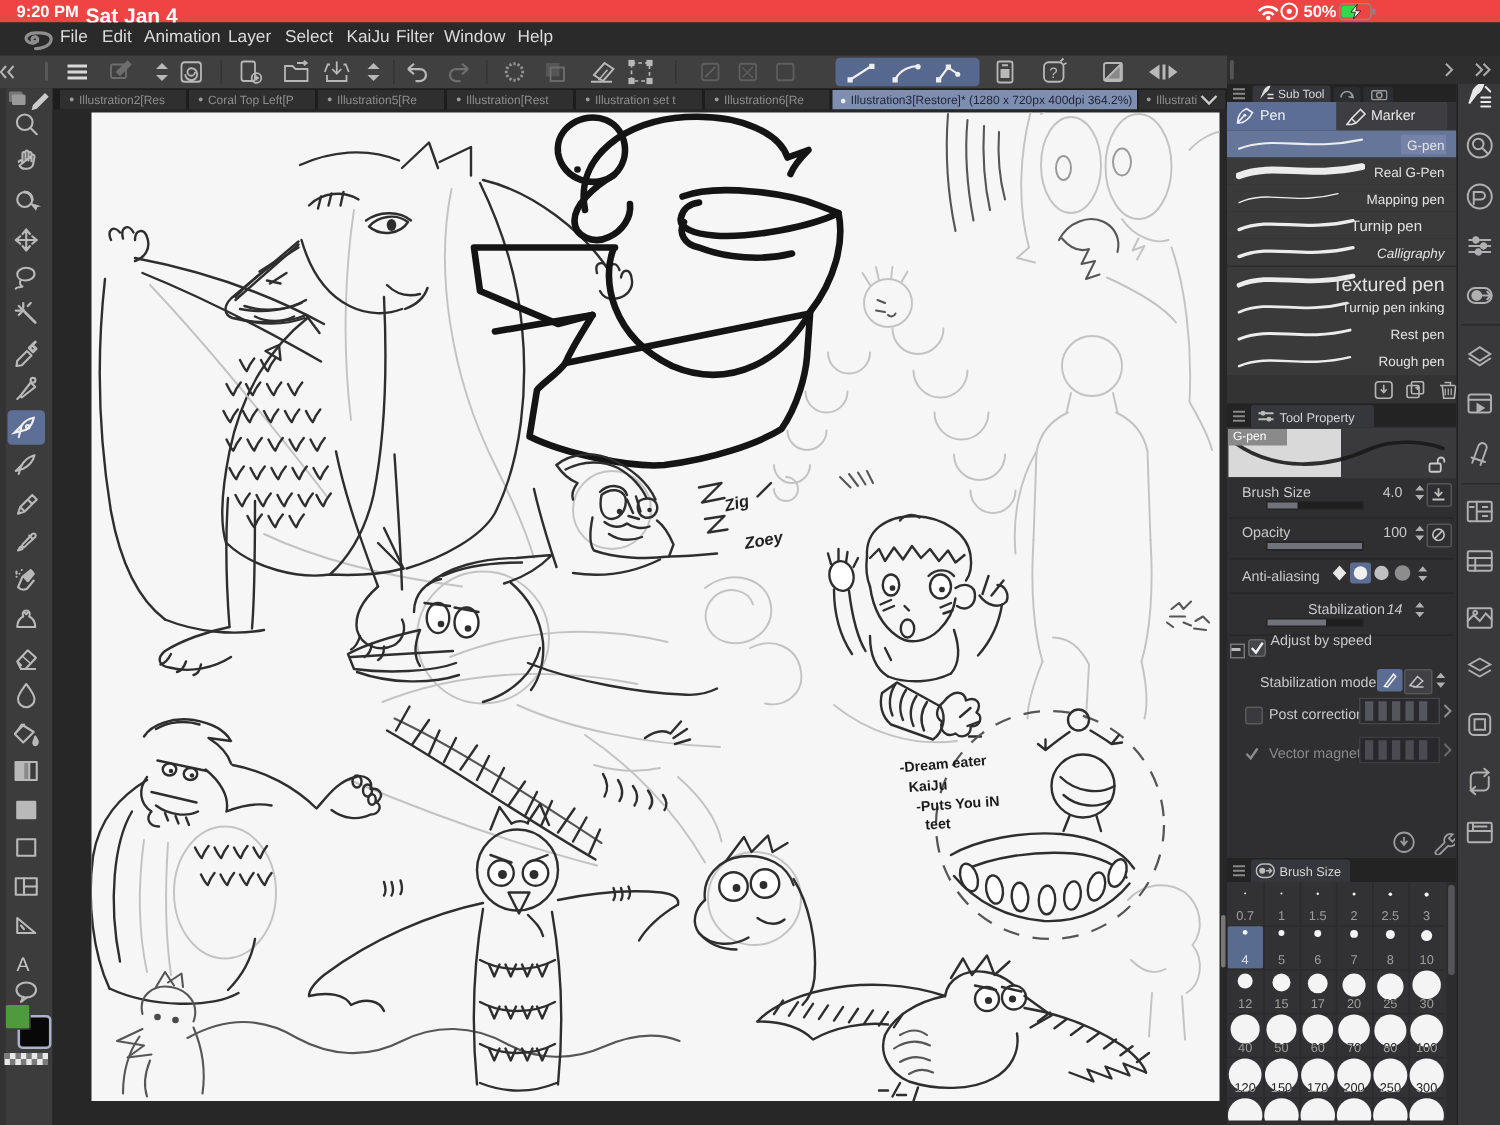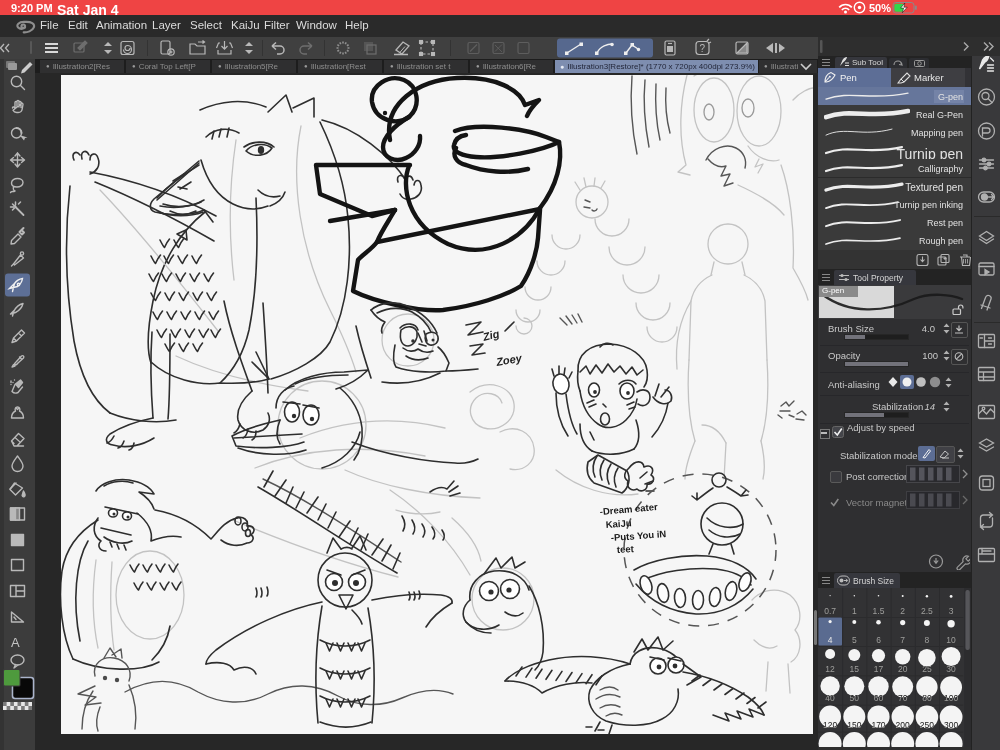--- a/index.html
+++ b/index.html
@@ -172,21 +172,21 @@
     </svg>
   </div>
 
   <div id="tabbar" class="abs">
 <div class="tab" style="left:5px;width:84px;"><span style="margin-left:6px;" class="dot">●</span><span style="margin-left:3px;">Illustration2[Res</span></div>
 <div class="tab" style="left:91px;width:84px;"><span style="margin-left:6px;" class="dot">●</span><span style="margin-left:3px;">Coral Top Left[P</span></div>
 <div class="tab" style="left:177px;width:84px;"><span style="margin-left:6px;" class="dot">●</span><span style="margin-left:3px;">Illustration5[Re</span></div>
 <div class="tab" style="left:263px;width:84px;"><span style="margin-left:6px;" class="dot">●</span><span style="margin-left:3px;">Illustration[Rest</span></div>
 <div class="tab" style="left:349px;width:84px;"><span style="margin-left:6px;" class="dot">●</span><span style="margin-left:3px;">Illustration set t</span></div>
 <div class="tab" style="left:435px;width:83px;"><span style="margin-left:6px;" class="dot">●</span><span style="margin-left:3px;">Illustration6[Re</span></div>
-<div class="tab" style="left:520px;width:203px;background:#7e8eb0;color:#23273a;"><span style="margin-left:5px;color:#e8ecf5;font-size:7px;">●</span><span style="margin-left:3px;">Illustration3[Restore]* (1770 x 720px 400dpi 273.9%)</span></div>
+<div class="tab" style="left:520px;width:203px;background:#7e8eb0;color:#23273a;"><span style="margin-left:5px;color:#e8ecf5;font-size:7px;">●</span><span style="margin-left:3px;">Illustration3[Restore]* (1280 x 720px 400dpi 364.2%)</span></div>
 <div class="tab" style="left:724px;width:58px;"><span style="margin-left:5px;" class="dot">●</span><span style="margin-left:3px;">Illustrati</span></div>
 <svg style="position:absolute;left:762px;top:2px" width="18" height="11" viewBox="0 0 18 11">
         <path d="M4 3 l5 5 5-5" stroke="#ccc" stroke-width="1.6" fill="none"></path>
       </svg>
   </div>
 
   <div id="leftbar" class="abs">
     <svg width="35" height="691" viewBox="0 59 35 691">
 <rect x="0" y="59" width="35" height="750" fill="#3c3c3c"></rect>
 <rect x="0" y="59" width="4" height="750" fill="#333"></rect>
@@ -628,31 +628,31 @@
 <span class="abs" style="right:8px;top:53.6px;font-size:9px;color:#e2e2e2;">Real G-Pen</span>
 <div class="abs" style="left:0;top:67.2px;width:153px;height:18.1px;background:#3a3a3a;border-bottom:1px solid #2b2b2b;"></div>
 <svg class="abs" style="left:6px;top:67.2px" width="70" height="18" viewBox="0 0 70 18">
         <path d="M2 12.1 C 21 3.1 38 14.1 68 6.1" stroke="#ececec" stroke-width="0.9" fill="none" stroke-linecap="round"></path>
       </svg>
 <span class="abs" style="right:8px;top:71.7px;font-size:9px;color:#e2e2e2;">Mapping pen</span>
 <div class="abs" style="left:0;top:85.3px;width:153px;height:18.1px;background:#3a3a3a;border-bottom:1px solid #2b2b2b;"></div>
 <svg class="abs" style="left:6px;top:85.3px" width="80" height="18" viewBox="0 0 80 18">
         <path d="M2 12.1 C 24 3.1 44 14.1 78 6.1" stroke="#ececec" stroke-width="2.2" fill="none" stroke-linecap="round"></path>
       </svg>
-<span class="abs" style="right:8px;top:89.8px;font-size:14px;color:#e2e2e2;">Turnip pen</span>
+<span class="abs" style="right:23px;top:89.8px;font-size:10px;color:#e2e2e2;">Turnip pen</span>
 <div class="abs" style="left:0;top:103.4px;width:153px;height:18.1px;background:#3a3a3a;border-bottom:1px solid #2b2b2b;"></div>
 <svg class="abs" style="left:6px;top:103.4px" width="80" height="18" viewBox="0 0 80 18">
         <path d="M2 12.1 C 24 3.1 44 14.1 78 6.1" stroke="#ececec" stroke-width="2.2" fill="none" stroke-linecap="round"></path>
       </svg>
-<span class="abs" style="right:8px;top:107.9px;font-size:9px;color:#e2e2e2;">Calligraphy</span>
+<span class="abs" style="right:8px;top:107.9px;font-size:9px;color:#e2e2e2;font-style:italic;">Calligraphy</span>
 <div class="abs" style="left:0;top:121.5px;width:153px;height:18.1px;background:#3a3a3a;border-bottom:1px solid #2b2b2b;"></div>
 <svg class="abs" style="left:6px;top:121.5px" width="80" height="18" viewBox="0 0 80 18">
         <path d="M2 12.1 C 24 3.1 44 14.1 78 6.1" stroke="#ececec" stroke-width="3.2" fill="none" stroke-linecap="round"></path>
       </svg>
-<span class="abs" style="right:8px;top:126.0px;font-size:10px;color:#e2e2e2;">Textured pen</span>
+<span class="abs" style="right:8px;top:126.0px;font-size:13px;color:#e2e2e2;">Textured pen</span>
 <div class="abs" style="left:0;top:139.6px;width:153px;height:18.1px;background:#3a3a3a;border-bottom:1px solid #2b2b2b;"></div>
 <svg class="abs" style="left:6px;top:139.6px" width="76" height="18" viewBox="0 0 76 18">
         <path d="M2 12.1 C 23 3.1 42 14.1 74 6.1" stroke="#ececec" stroke-width="1.8" fill="none" stroke-linecap="round"></path>
       </svg>
 <span class="abs" style="right:8px;top:144.1px;font-size:9px;color:#e2e2e2;">Turnip pen inking</span>
 <div class="abs" style="left:0;top:157.7px;width:153px;height:18.1px;background:#3a3a3a;border-bottom:1px solid #2b2b2b;"></div>
 <svg class="abs" style="left:6px;top:157.7px" width="78" height="18" viewBox="0 0 78 18">
         <path d="M2 12.1 C 23 3.1 43 14.1 76 6.1" stroke="#ececec" stroke-width="2.0" fill="none" stroke-linecap="round"></path>
       </svg>
 <span class="abs" style="right:8px;top:162.2px;font-size:9px;color:#e2e2e2;">Rest pen</span>

